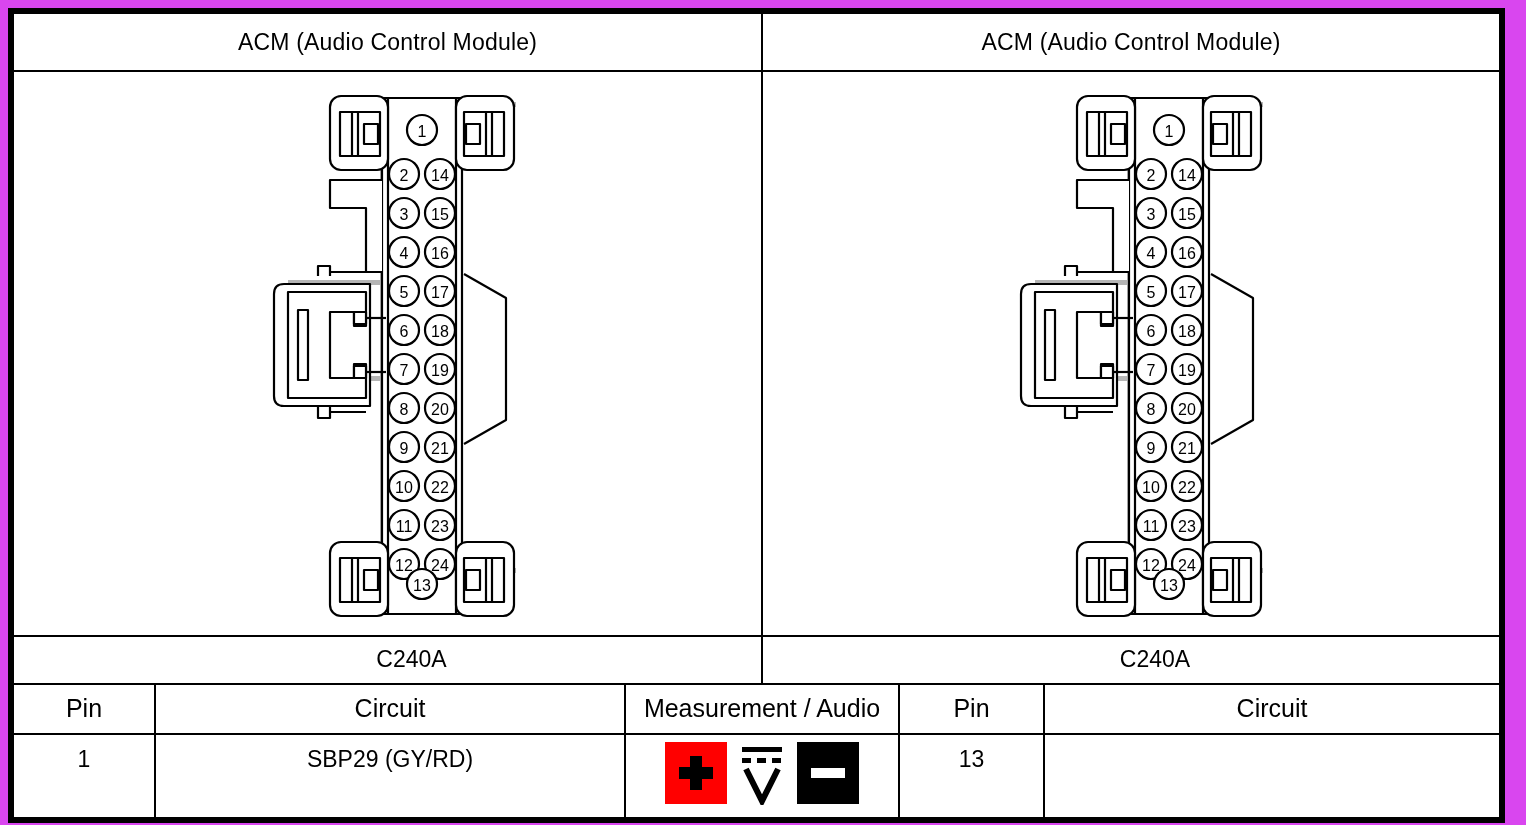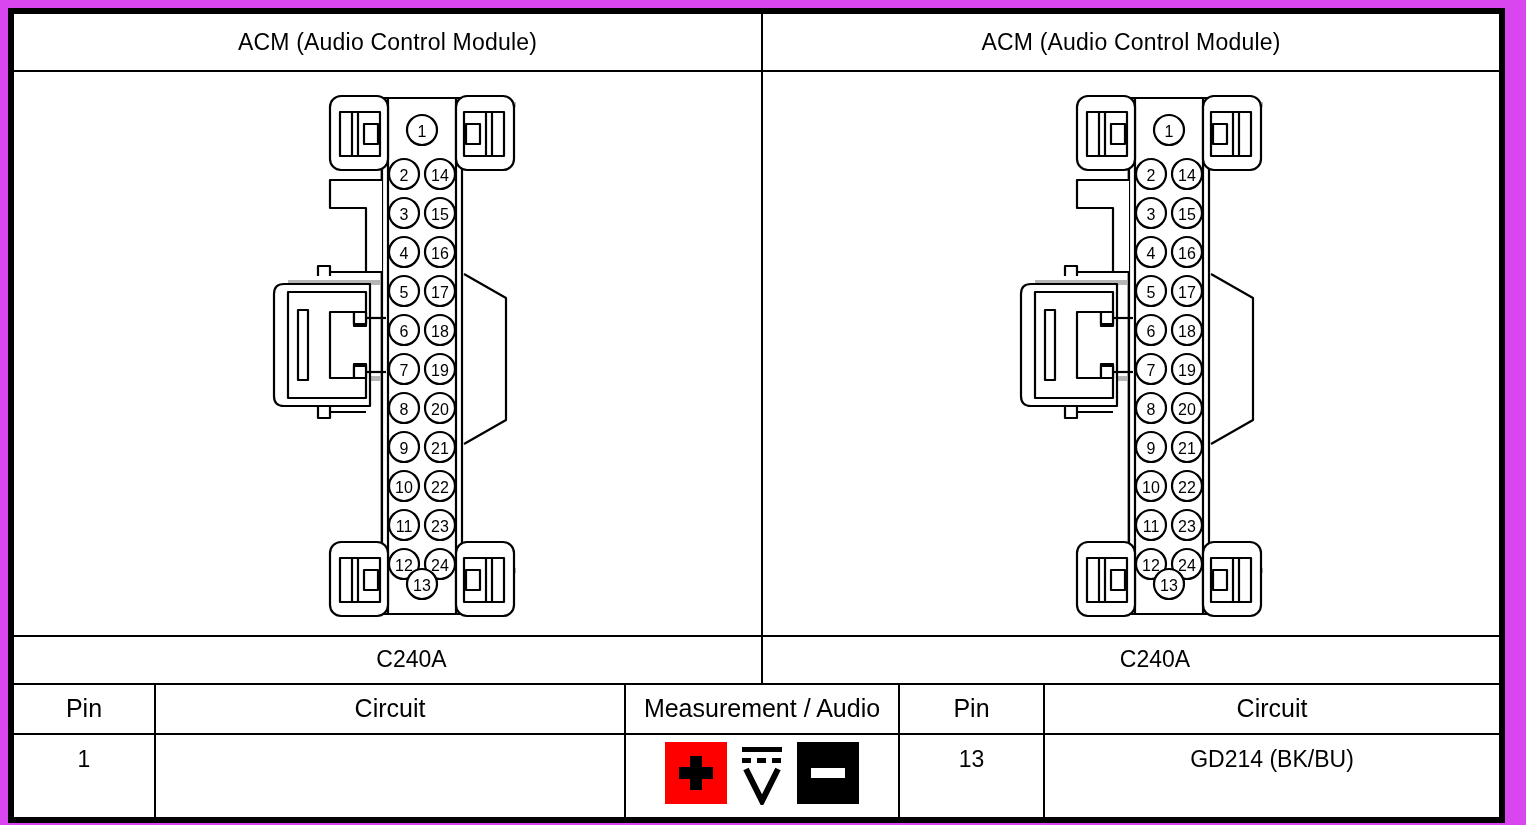--- a/index.html
+++ b/index.html
@@ -316,20 +316,23 @@
     <div class="cell t-colhead" style="left:886px;top:669px;width:143px;height:50px;">
       <span>Pin</span>
     </div>
     <div class="cell t-colhead" style="left:1031px;top:669px;width:454px;height:50px;">
       <span>Circuit</span>
     </div>
 
     <div class="cell t-data" style="left:0;top:721px;width:140px;height:48px;">
       <span>1</span>
     </div>
+    <div class="cell t-data" style="left:142px;top:721px;width:468px;height:48px;">
+      <span>SBP29 (GY/RD)</span>
+    </div>
 
     <div class="meas-wrap" style="left:612px;top:721px;width:272px;height:76px;">
       <div class="sq sq-plus">
         <div class="glyph-plus"></div>
       </div>
       <div class="dcv">
         <svg viewBox="0 0 52 64" xmlns="http://www.w3.org/2000/svg">
           <rect x="6" y="6" width="40" height="5" fill="#000"></rect>
           <rect x="6" y="17" width="9" height="5" fill="#000"></rect>
           <rect x="21" y="17" width="9" height="5" fill="#000"></rect>
@@ -338,18 +341,15 @@
         </svg>
       </div>
       <div class="sq sq-minus">
         <div class="glyph-minus"></div>
       </div>
     </div>
 
     <div class="cell t-data" style="left:886px;top:721px;width:143px;height:48px;">
       <span>13</span>
     </div>
-    <div class="cell t-data" style="left:1031px;top:721px;width:454px;height:48px;">
-      <span>GD214 (BK/BU)</span>
-    </div>
 
   </div>
 </div>
 
 </body></html>

